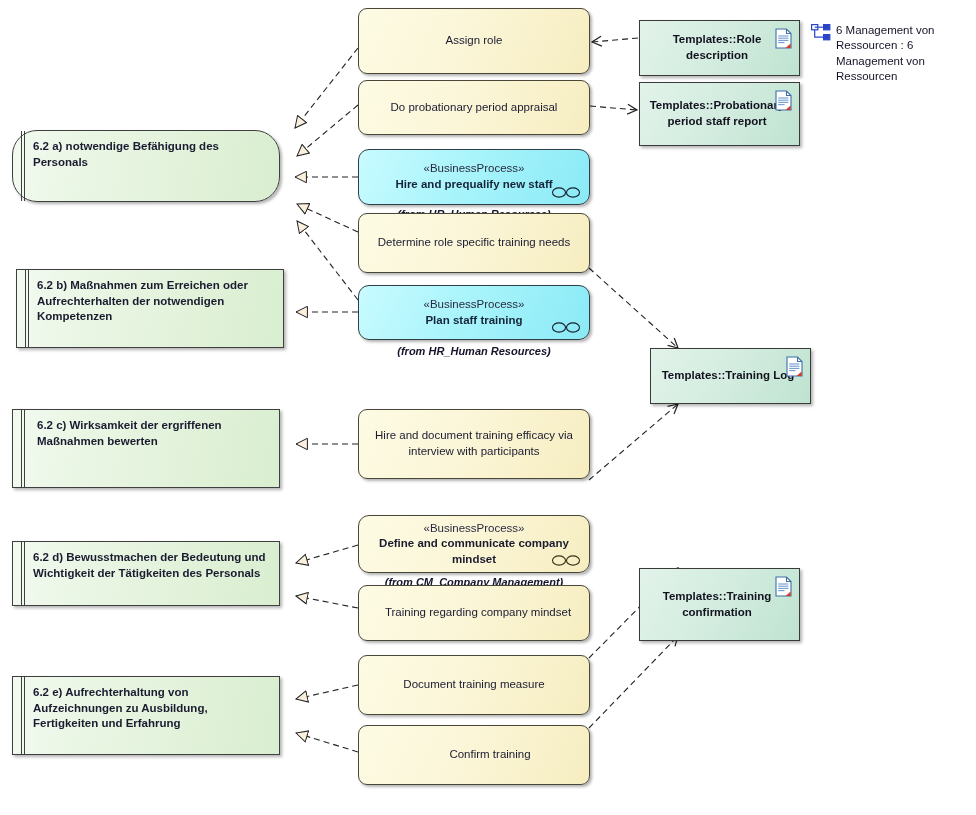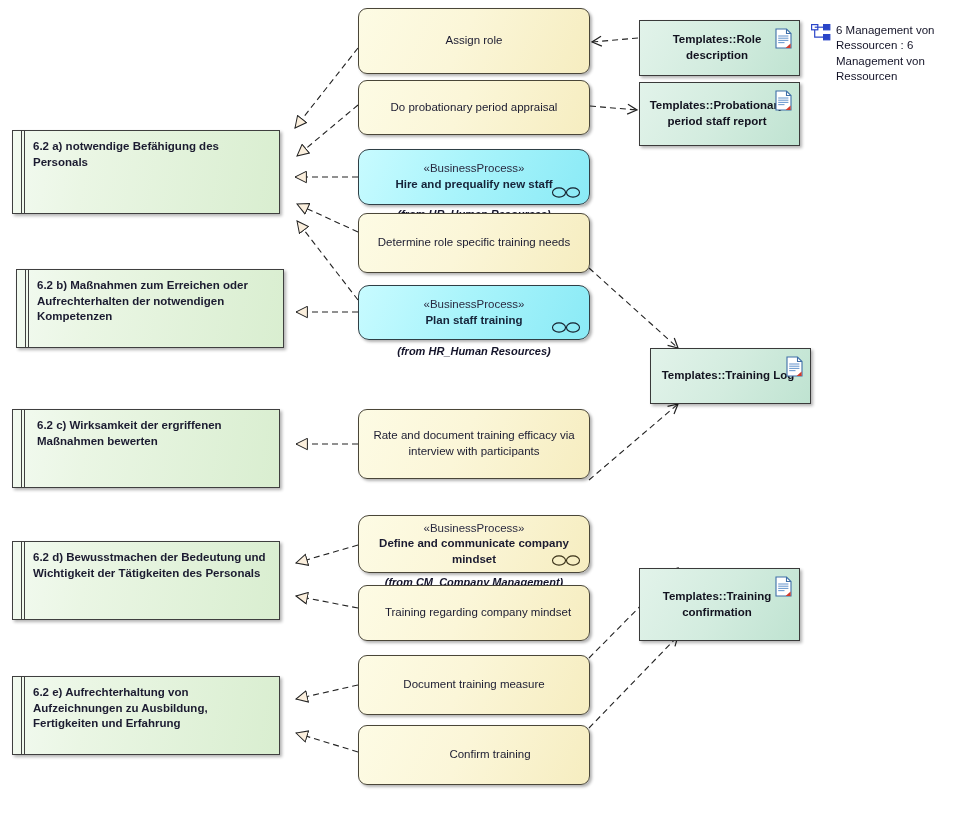--- a/index.html
+++ b/index.html
@@ -193,39 +193,39 @@
     <g stroke="#222" stroke-width="1.1" fill="none" stroke-dasharray="6,4" marker-end="url(#openArrow)">
       <path d="M638,38  L592,42"></path>
       <path d="M590,106 L637,110"></path>
       <path d="M589,268 L678,348"></path>
       <path d="M589,480 L678,404"></path>
       <path d="M589,658 L678,568"></path>
       <path d="M589,728 L678,636"></path>
     </g>
   </svg>
 
-  <div class="node req" style="left:12px;  top:130px; width:268px; height:84px;">
+  <div class="node req" style="left:12px;  top:130px; width:268px; height:72px;border-radius:25px;">
     <span class="railA"></span>
     <span class="railB"></span>
     <span class="reqtext">6.2 a) notwendige Befähigung des Personals</span>
   </div>
 
   <div class="node req" style="left:16px;  top:269px; width:268px; height:79px;">
     <span class="railA"></span>
     <span class="railB"></span>
     <span class="reqtext">6.2 b) Maßnahmen zum Erreichen oder Aufrechterhalten der notwendigen Kompetenzen</span>
   </div>
 
   <div class="node req" style="left:12px;  top:409px; width:268px; height:79px;padding-left:24px;">
     <span class="railA"></span>
     <span class="railB"></span>
     <span class="reqtext">6.2 c) Wirksamkeit der ergriffenen Maßnahmen bewerten</span>
   </div>
 
-  <div class="node req" style="left:12px;  top:541px; width:268px; height:79px;">
+  <div class="node req" style="left:12px;  top:541px; width:268px; height:65px;">
     <span class="railA"></span>
     <span class="railB"></span>
     <span class="reqtext">6.2 d) Bewusstmachen der Bedeutung und Wichtigkeit der Tätigkeiten des Personals</span>
   </div>
 
   <div class="node req" style="left:12px;  top:676px; width:268px; height:79px;">
     <span class="railA"></span>
     <span class="railB"></span>
     <span class="reqtext">6.2 e) Aufrechterhaltung von Aufzeichnungen zu Ausbildung, Fertigkeiten und Erfahrung</span>
   </div>
@@ -258,21 +258,21 @@
     <span class="nodename-bold">Plan staff training</span>
     <svg class="proc-icon" viewBox="0 0 30 13">
       <ellipse cx="8" cy="6.5" rx="6.5" ry="4.6" fill="none" stroke="#15202e" stroke-width="1.1"></ellipse>
       <ellipse cx="22" cy="6.5" rx="6.5" ry="4.6" fill="none" stroke="#15202e" stroke-width="1.1"></ellipse>
       <line x1="14.5" y1="6.5" x2="15.5" y2="6.5" stroke="#15202e" stroke-width="1.6"></line>
     </svg>
   </div>
   <div class="fromlabel" style="left:358px; top:345px; width:232px;">(from HR_Human Resources)</div>
 
   <div class="node act" style="left:358px; top:409px; width:232px; height:70px;">
-    <span>Rate and document training efficacy via interview with participants</span>
+    <span>Hire and document training efficacy via interview with participants</span>
   </div>
 
   <div class="node bp-cream" style="left:358px; top:515px; width:232px; height:58px;">
     <span class="stereo">«BusinessProcess»</span>
     <span class="nodename-bold">Define and communicate company mindset</span>
     <svg class="proc-icon" viewBox="0 0 30 13">
       <ellipse cx="8" cy="6.5" rx="6.5" ry="4.6" fill="none" stroke="#3a3118" stroke-width="1.1"></ellipse>
       <ellipse cx="22" cy="6.5" rx="6.5" ry="4.6" fill="none" stroke="#3a3118" stroke-width="1.1"></ellipse>
       <line x1="14.5" y1="6.5" x2="15.5" y2="6.5" stroke="#3a3118" stroke-width="1.6"></line>
     </svg>

